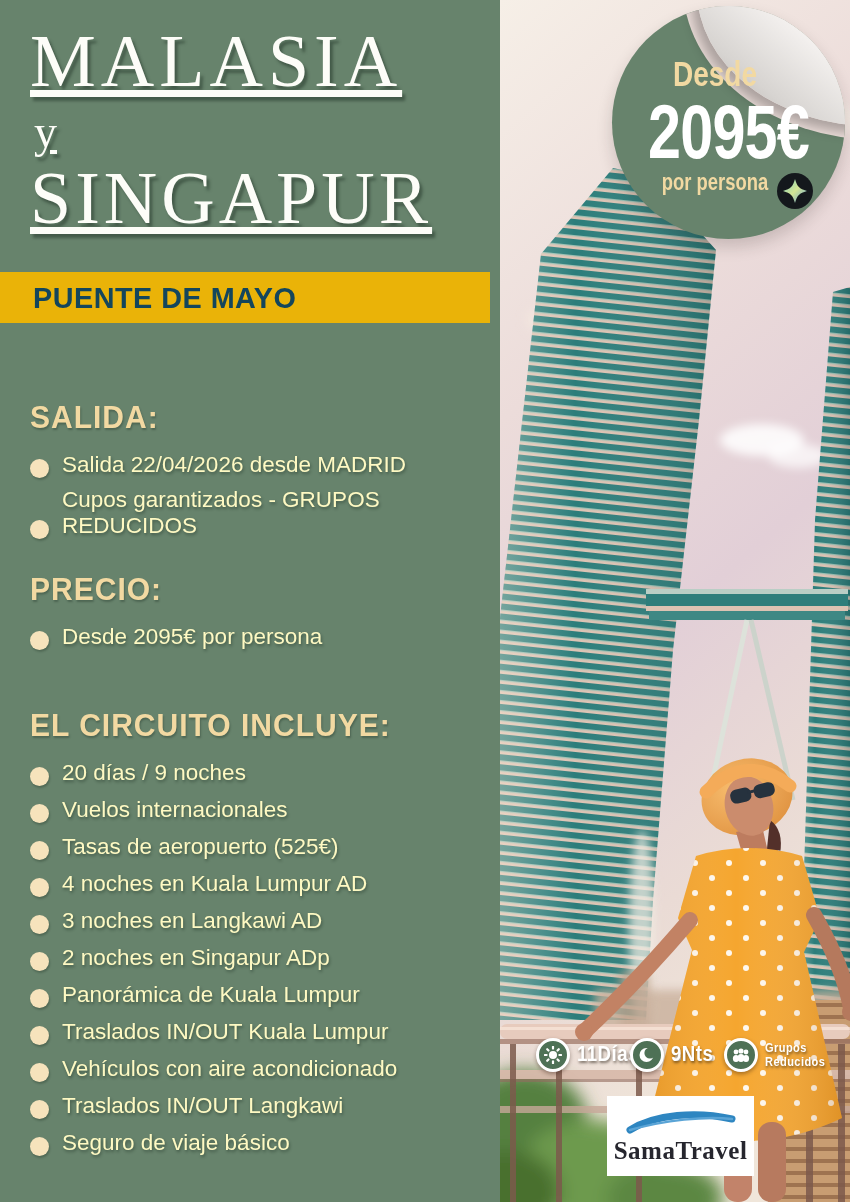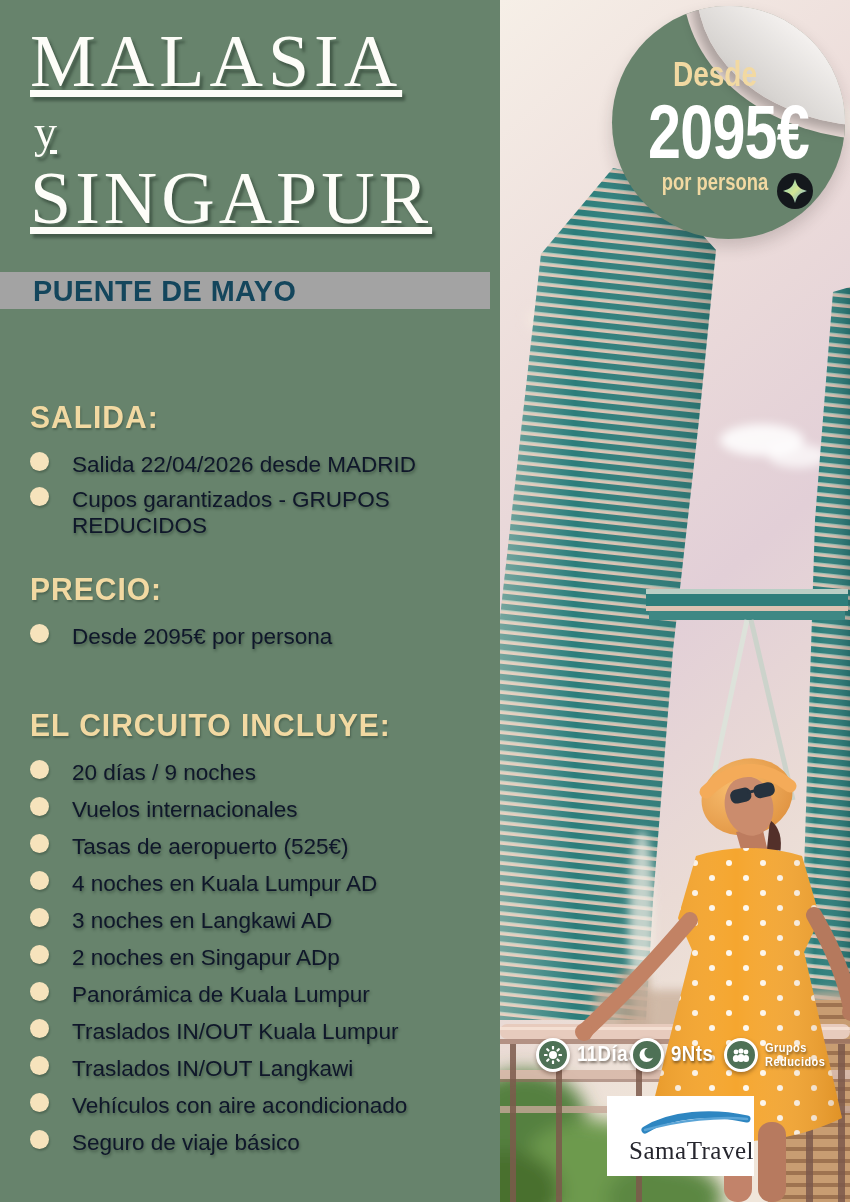--- a/index.html
+++ b/index.html
@@ -12,34 +12,34 @@
   .photo{position:absolute;left:500px;top:0;width:350px;height:1202px;}
   .photo svg{display:block;width:350px;height:1202px;}
   
   .title{position:absolute;left:30px;top:24px;color:#fdfdf8;
     font-family:"Liberation Serif","DejaVu Serif",serif;
     text-shadow:3px 4px 3px rgba(38,56,44,.55);text-decoration:underline;}
   .title .t1{font-size:74px;letter-spacing:5px;line-height:1.02;}
   .title .t2{font-size:46px;line-height:1;margin:10px 0 6px 4px;}
   .title .t3{font-size:74px;letter-spacing:4px;line-height:1.02;}
   
-  .banner{position:absolute;left:0;top:272px;width:490px;height:37px;
-    background:#a3a3a3;display:flex;align-items:center;}
+  .banner{position:absolute;left:0;top:272px;width:490px;height:51px;
+    background:#eab308;display:flex;align-items:center;}
   .banner-text{margin-left:33px;color:#14465C;font-weight:700;font-size:30px;
     letter-spacing:.5px;transform:scaleX(.96);transform-origin:left center;}
   
   .sec{position:absolute;left:30px;width:466px;margin-top:32px;}
   #sec-salida{top:368px;}
   #sec-precio{top:540px;}
   #sec-circuito{top:676px;}
   .sec h2{margin:0;color:#F2D9A2;font-size:31px;font-weight:700;letter-spacing:1px;
     transform:scaleX(.97);transform-origin:left center;
     text-shadow:1px 2px 2px rgba(20,35,25,.3);}
   .sec ul{list-style:none;margin:16px 0 0;padding:0;}
-  .sec li{display:flex;align-items:flex-start;gap:23px;color:#0f172a;
+  .sec li{display:flex;align-items:flex-end;gap:13px;color:#fef9c3;
     font-size:22.5px;line-height:26px;margin-bottom:9px;
     text-shadow:1px 2px 3px rgba(15,30,20,.4);}
   #sec-circuito li{margin-bottom:11px;}
   .bullet{flex:none;width:19px;height:19px;border-radius:50%;background:#F6E3BC;
     box-shadow:1px 2px 2px rgba(15,30,20,.25);}
   
   .badge{position:absolute;left:612px;top:6px;width:233px;height:233px;border-radius:50%;
     background:#67836C;overflow:hidden;z-index:5;box-shadow:0 8px 16px rgba(40,30,30,.18);}
   .peel-reveal{position:absolute;top:-34px;right:-34px;width:196px;height:168px;
     background:#ecdeda;border-bottom-left-radius:100% 92%;}
@@ -62,21 +62,21 @@
   #stat-groups{left:724px;top:1038px;}
   .stat-icon{flex:none;width:34px;height:34px;border-radius:50%;background:#4E7156;
     border:3px solid #fff;box-sizing:border-box;display:flex;align-items:center;
     justify-content:center;box-shadow:0 2px 4px rgba(40,20,10,.4);}
   .stat-label{color:#fff;font-weight:700;font-size:22px;line-height:32px;white-space:nowrap;
     letter-spacing:.5px;transform:scaleX(.85);transform-origin:left center;
     text-shadow:1px 2px 3px rgba(30,20,10,.55);}
   .stat-label.small{font-size:13px;line-height:14px;padding-top:3px;}
   
   .logo{position:absolute;left:607px;top:1096px;width:147px;height:80px;background:#ffffff;
-    z-index:6;display:flex;flex-direction:column;align-items:flex-end;justify-content:center;}
+    z-index:6;display:flex;flex-direction:column;align-items:center;justify-content:center;font-weight:bold;}
   .logo-brand{font-family:"Liberation Serif","DejaVu Serif",serif;font-size:25px;
     color:#26262e;letter-spacing:.5px;margin-top:1px;}
 </style>
 </head>
 <body>
 
 <div class="poster">
 
   <div class="photo">
     <svg viewBox="0 0 350 1202" xmlns="http://www.w3.org/2000/svg">
@@ -293,25 +293,25 @@
       <li>
           <span class="bullet"></span>
           <span>Panorámica de Kuala Lumpur</span>
         </li>
       <li>
           <span class="bullet"></span>
           <span>Traslados IN/OUT Kuala Lumpur</span>
         </li>
       <li>
           <span class="bullet"></span>
+          <span>Vehículos con aire acondicionado</span>
+        </li>
+      <li>
+          <span class="bullet"></span>
           <span>Traslados IN/OUT Langkawi</span>
-        </li>
-      <li>
-          <span class="bullet"></span>
-          <span>Vehículos con aire acondicionado</span>
         </li>
       <li>
           <span class="bullet"></span>
           <span>Seguro de viaje básico</span>
         </li>
     </ul>
   </div>
 
   <div class="stat" id="stat-days">
     <span class="stat-icon">

